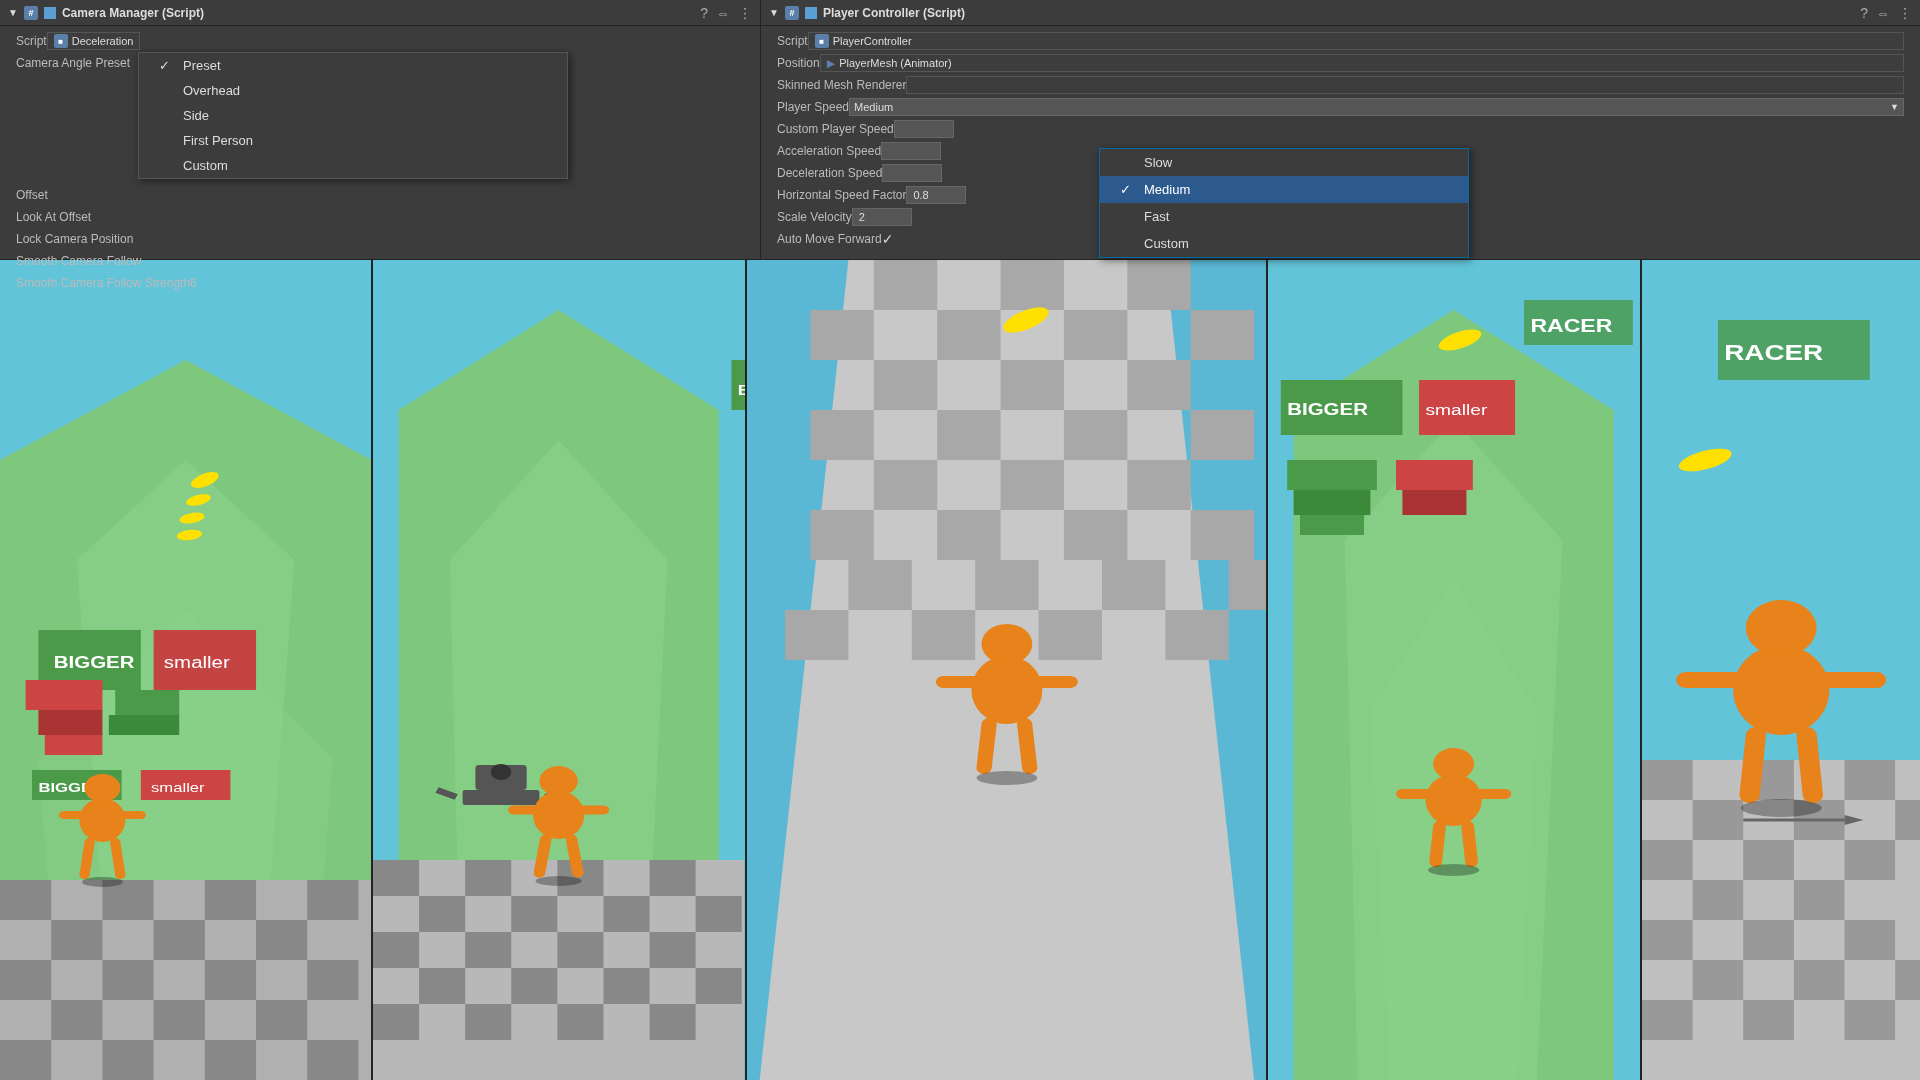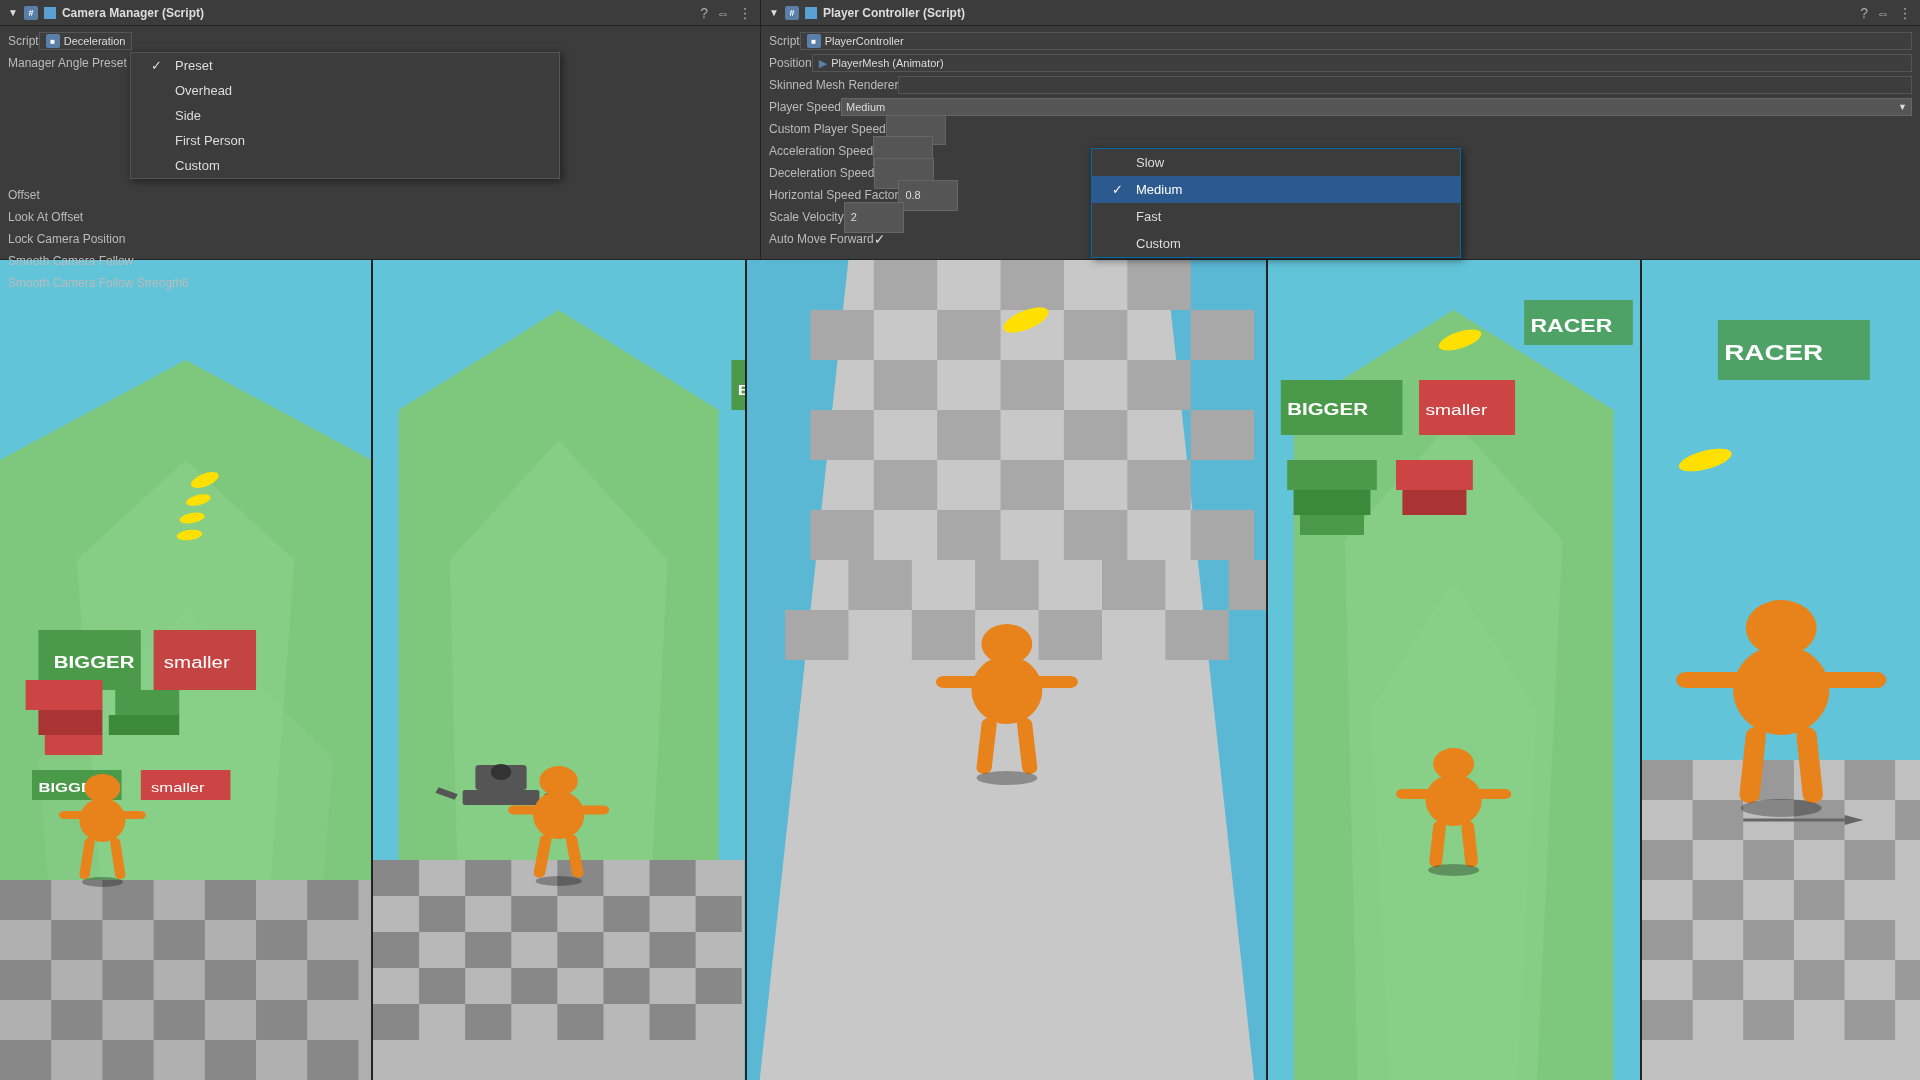--- a/index.html
+++ b/index.html
@@ -78,21 +78,21 @@
       background: #555;
       border: 1px solid #888;
       display: inline-block;
     }
     .checkbox.checked {
       background: #5a9fd4;
       border-color: #5a9fd4;
     }
 
     .panel-content {
-      padding: 4px 0;
+      padding: 4px 8px;
     }
 
     .field-row {
       display: flex;
       align-items: center;
       padding: 2px 8px;
       height: 22px;
     }
 
     .script-field {
@@ -237,21 +237,21 @@
       height: 18px;
     }
 
     .number-field {
       background: #555;
       border: 1px solid #666;
       color: #ddd;
       padding: 1px 6px;
       font-size: 11px;
       width: 60px;
-      height: 31px;
+      height: 18px;
     }
 
     .toggle-check {
       color: #ddd;
       font-size: 14px;
     }
   </style>
 </head>
 <body>
 
@@ -274,21 +274,21 @@
 
       <div class="field-row">
         <span class="field-label">Script</span>
         <div class="script-field">
           <span class="script-icon" style="font-size:8px;">■</span>
           <span>Deceleration</span>
         </div>
       </div>
 
       <div class="field-row" style="position:relative;">
-        <span class="field-label">Manager Angle Preset</span>
+        <span class="field-label">Camera Angle Preset</span>
 
         <div class="dropdown-overlay">
           <div class="dropdown-item selected">
             <span class="checkmark">✓</span>
             <span>Preset</span>
           </div>
           <div class="dropdown-item">
             <span class="checkmark"></span>
             <span>Overhead</span>
           </div>

